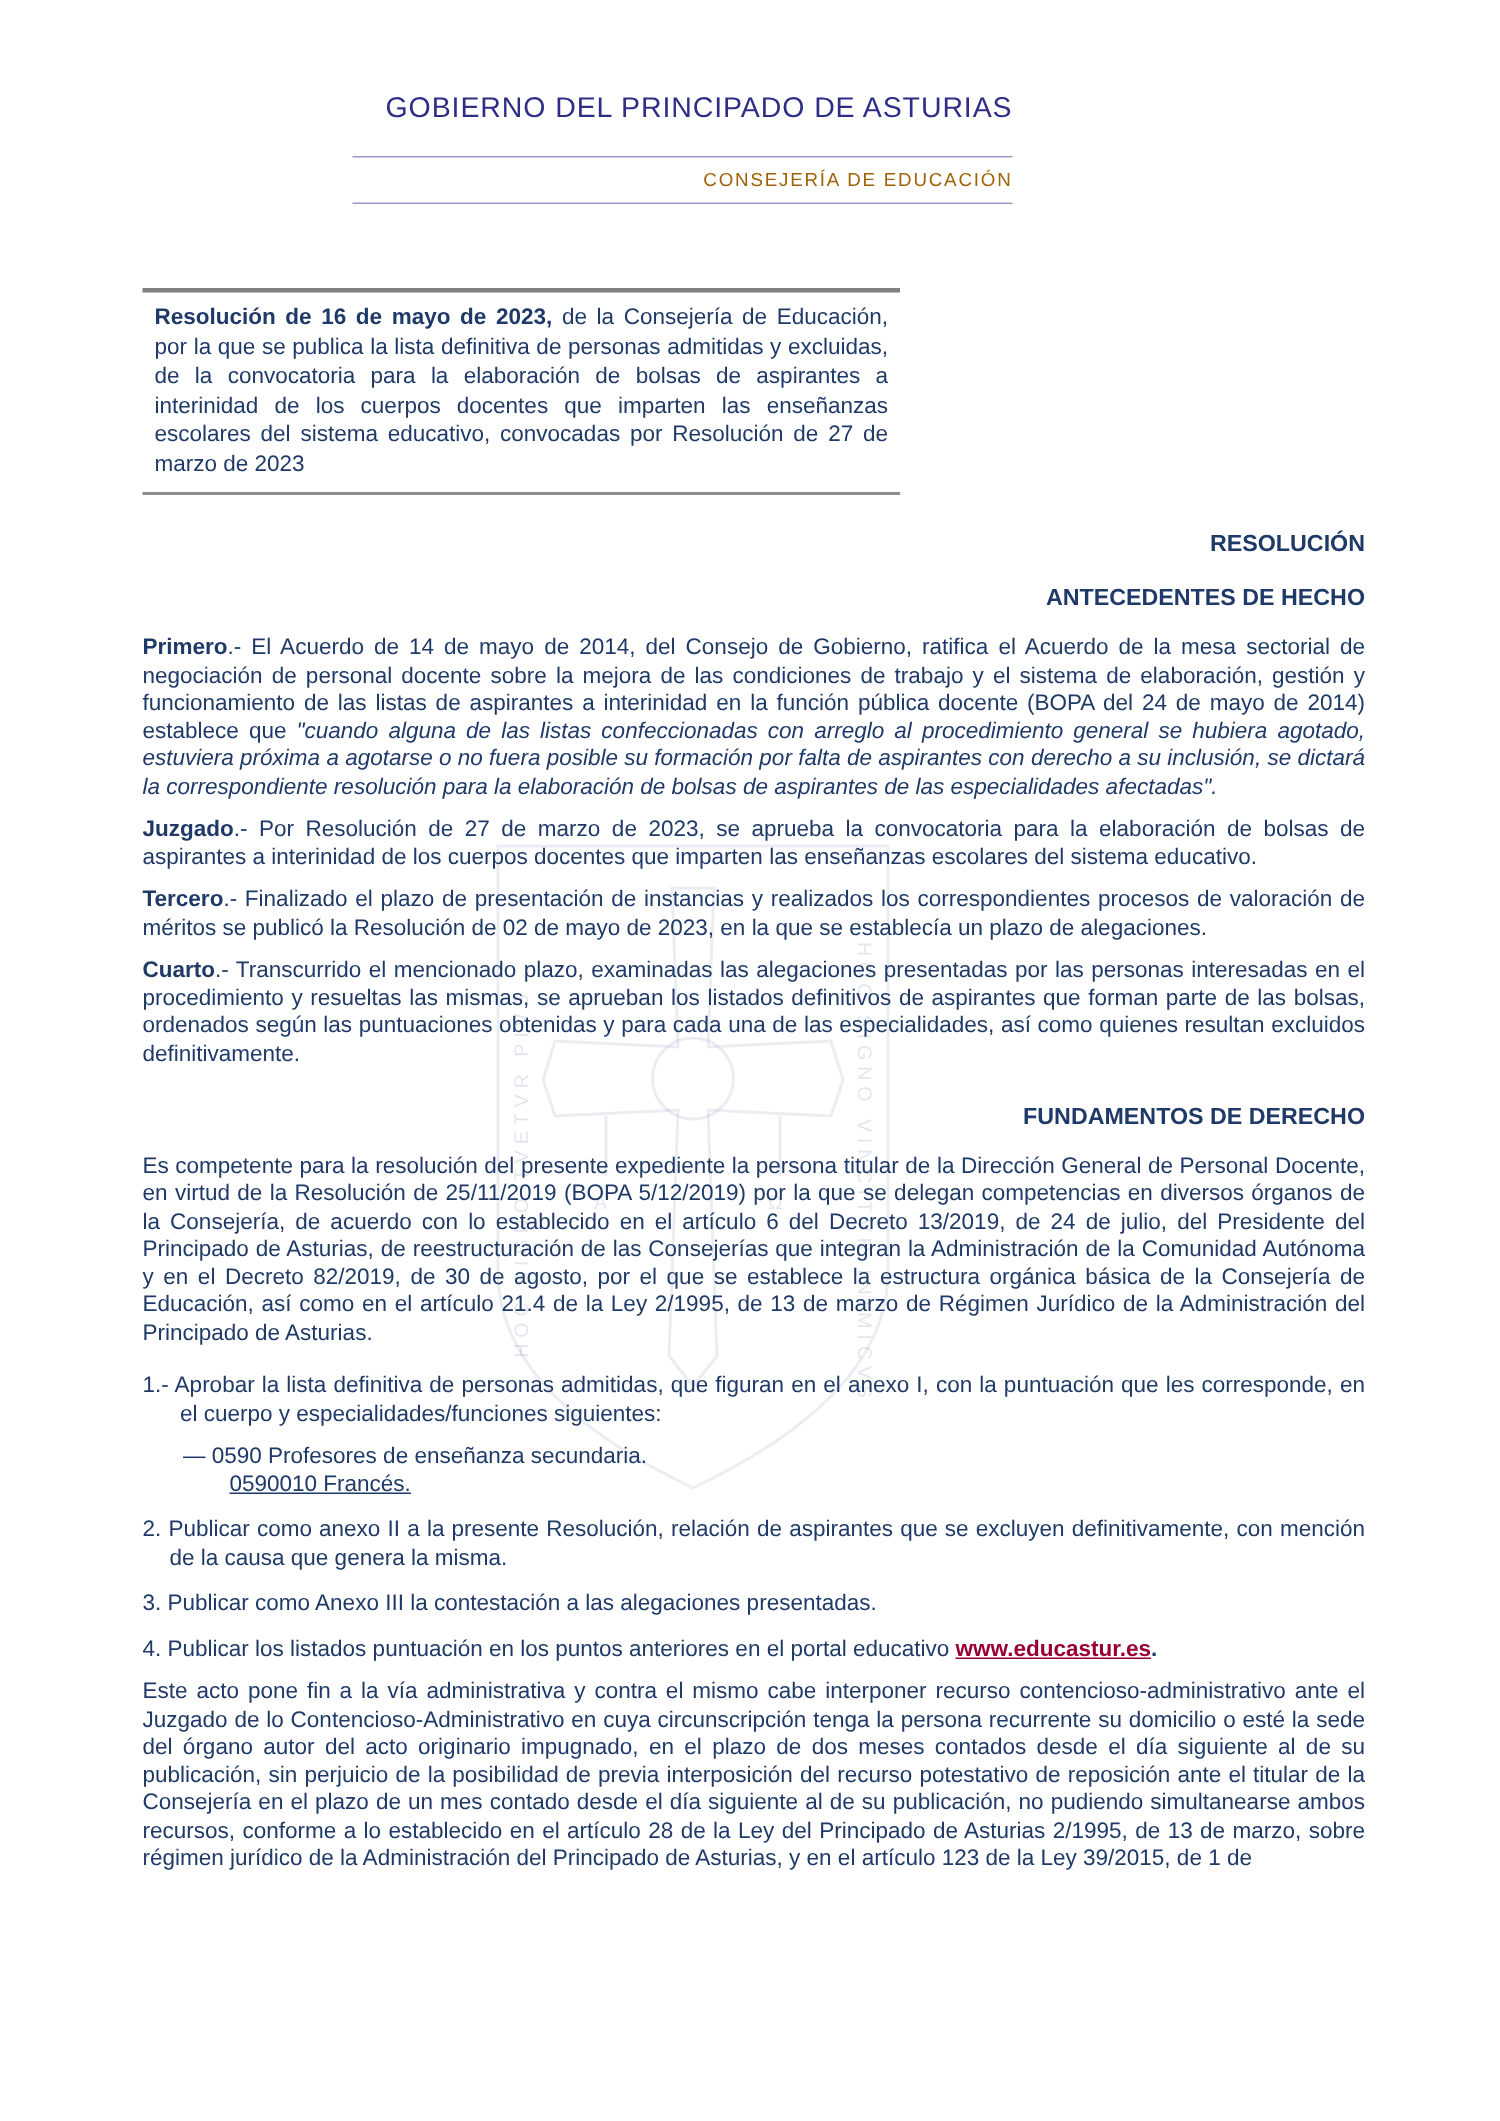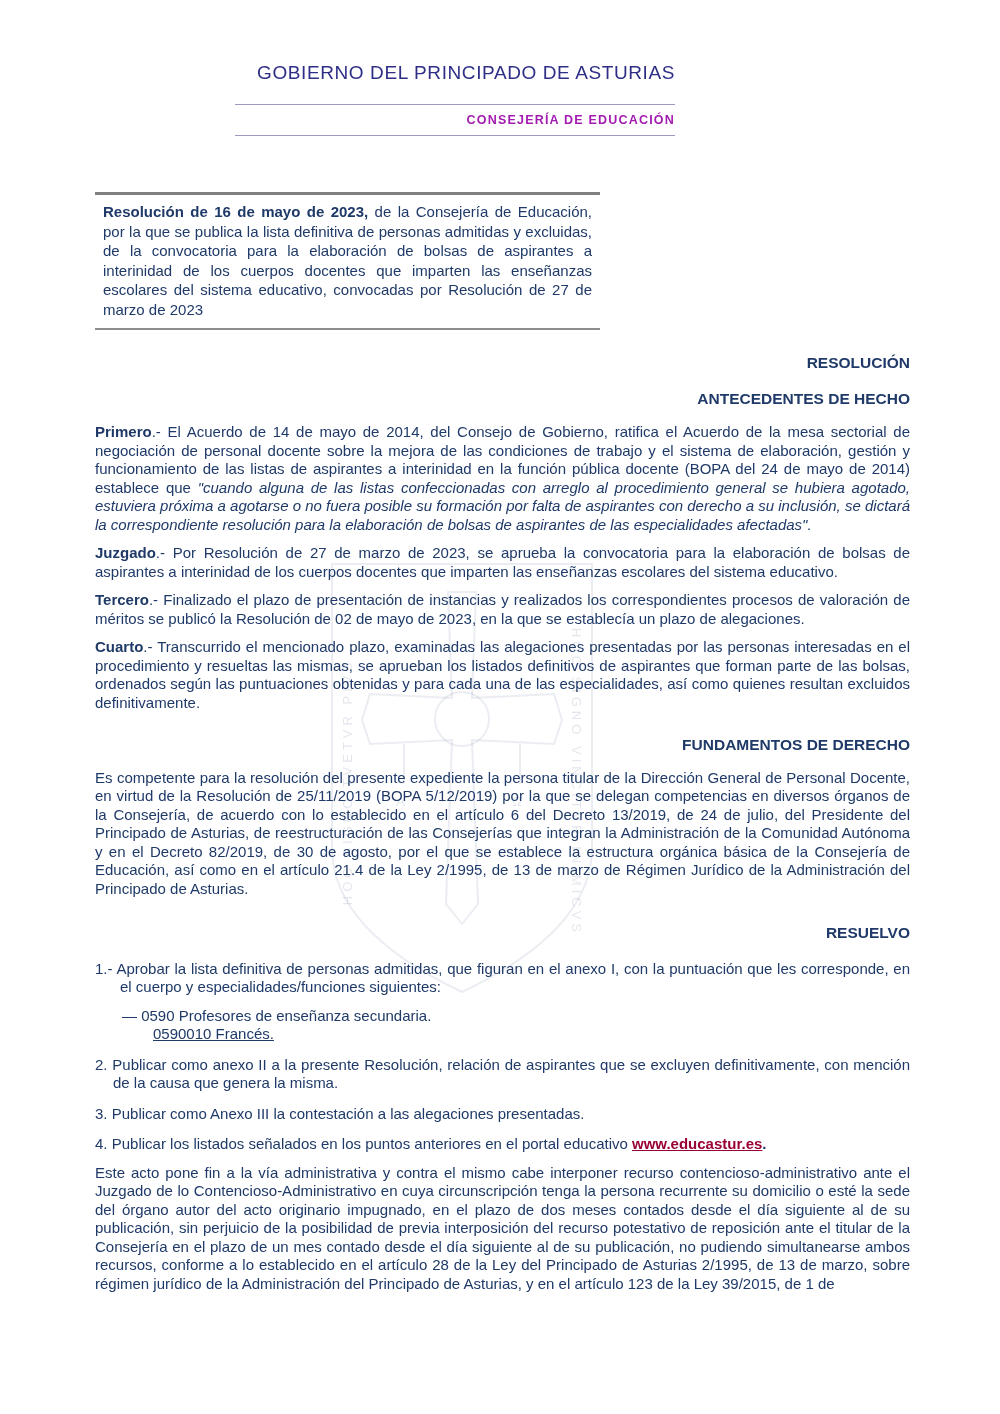--- a/index.html
+++ b/index.html
@@ -16,21 +16,21 @@
     position:absolute;left:316px;top:548px;width:292px;height:468px;
     z-index:0;pointer-events:none;
   }
   .wm-stroke{fill:none;stroke:rgba(130,140,175,0.16);stroke-width:2;}
   .wm-text{fill:rgba(130,140,175,0.22);font-size:13px;letter-spacing:4px;
            font-family:"Liberation Sans","DejaVu Sans",sans-serif;}
   
   .letterhead{position:relative;z-index:1;width:440px;margin:62px 0 0 235px;text-align:right;}
   .brand{font-size:19px;letter-spacing:.6px;color:#2e2e87;font-weight:400;}
   .lh-rule{border:0;border-top:1px solid #9a9ac4;margin:20px 0 0 0;}
-  .dept{font-size:12.5px;letter-spacing:1.2px;color:#a21caf;margin-top:8px;font-weight:bold;}
+  .dept{font-size:12.5px;letter-spacing:1.2px;color:#a16207;margin-top:8px;}
   .lh-rule2{border:0;border-top:1px solid #9a9ac4;margin:8px 0 0 0;}
   
   .summary{
     position:relative;z-index:1;
     width:489px;margin:56px 0 0 95px;
     border-top:3px solid #808080;border-bottom:2px solid #8d8d8d;
     padding:7px 8px 9px 8px;
   }
   .summary p{margin:0;font-size:15px;line-height:19.5px;text-align:justify;}
   
@@ -93,31 +93,30 @@
     <p class="just"><span class="b">Juzgado</span><span>.- Por Resolución de 27 de marzo de 2023, se aprueba la convocatoria para la elaboración de bolsas de aspirantes a interinidad de los cuerpos docentes que imparten las enseñanzas escolares del sistema educativo.</span></p>
 
     <p class="just"><span class="b">Tercero</span><span>.- Finalizado el plazo de presentación de instancias y realizados los correspondientes procesos de valoración de méritos se publicó la Resolución de 02 de mayo de 2023, en la que se establecía un plazo de alegaciones.</span></p>
 
     <p class="just"><span class="b">Cuarto</span><span>.- Transcurrido el mencionado plazo, examinadas las alegaciones presentadas por las personas interesadas en el procedimiento y resueltas las mismas, se aprueban los listados definitivos de aspirantes que forman parte de las bolsas, ordenados según las puntuaciones obtenidas y para cada una de las especialidades, así como quienes resultan excluidos definitivamente.</span></p>
 
     <h3 class="h-center h-fundamentos">FUNDAMENTOS DE DERECHO</h3>
 
     <p class="just after-h">Es competente para la resolución del presente expediente la persona titular de la Dirección General de Personal Docente, en virtud de la Resolución de 25/11/2019 (BOPA 5/12/2019) por la que se delegan competencias en diversos órganos de la Consejería, de acuerdo con lo establecido en el artículo 6 del Decreto 13/2019, de 24 de julio, del Presidente del Principado de Asturias, de reestructuración de las Consejerías que integran la Administración de la Comunidad Autónoma y en el Decreto 82/2019, de 30 de agosto, por el que se establece la estructura orgánica básica de la Consejería de Educación, así como en el artículo 21.4 de la Ley 2/1995, de 13 de marzo de Régimen Jurídico de la Administración del Principado de Asturias.</p>
 
-    <h2 class="h-center h-resuelvo">RESUELVO</h2>
 
     <div class="item1"><span class="marker">1.- </span><span>Aprobar la lista definitiva de personas admitidas, que figuran en el anexo I, con la puntuación que les corresponde, en el cuerpo y especialidades/funciones siguientes:</span></div>
 
     <div class="dash-item">
       <div><span>— </span><span>0590 Profesores de enseñanza secundaria.</span></div>
       <div class="dash-sub">0590010 Francés.</div>
     </div>
 
     <div class="item"><span class="marker">2. </span><span>Publicar como anexo II a la presente Resolución, relación de aspirantes que se excluyen definitivamente, con mención de la causa que genera la misma.</span></div>
 
     <div class="item"><span class="marker">3. </span><span>Publicar como Anexo III la contestación a las alegaciones presentadas.</span></div>
 
-    <div class="item"><span class="marker">4. </span><span>Publicar los listados señalados en los puntos anteriores en el portal educativo </span><a href="#" class="edu-link">www.educastur.es</a><span class="after-link">.</span></div>
+    <div class="item"><span class="marker">4. </span><span>Publicar los listados puntuación en los puntos anteriores en el portal educativo </span><a href="#" class="edu-link">www.educastur.es</a><span class="after-link">.</span></div>
 
     <p class="just closing">Este acto pone fin a la vía administrativa y contra el mismo cabe interponer recurso contencioso-administrativo ante el Juzgado de lo Contencioso-Administrativo en cuya circunscripción tenga la persona recurrente su domicilio o esté la sede del órgano autor del acto originario impugnado, en el plazo de dos meses contados desde el día siguiente al de su publicación, sin perjuicio de la posibilidad de previa interposición del recurso potestativo de reposición ante el titular de la Consejería en el plazo de un mes contado desde el día siguiente al de su publicación, no pudiendo simultanearse ambos recursos, conforme a lo establecido en el artículo 28 de la Ley del Principado de Asturias 2/1995, de 13 de marzo, sobre régimen jurídico de la Administración del Principado de Asturias, y en el artículo 123 de la Ley 39/2015, de 1 de</p>
 
   </main>
 </div>
 
 </body></html>

